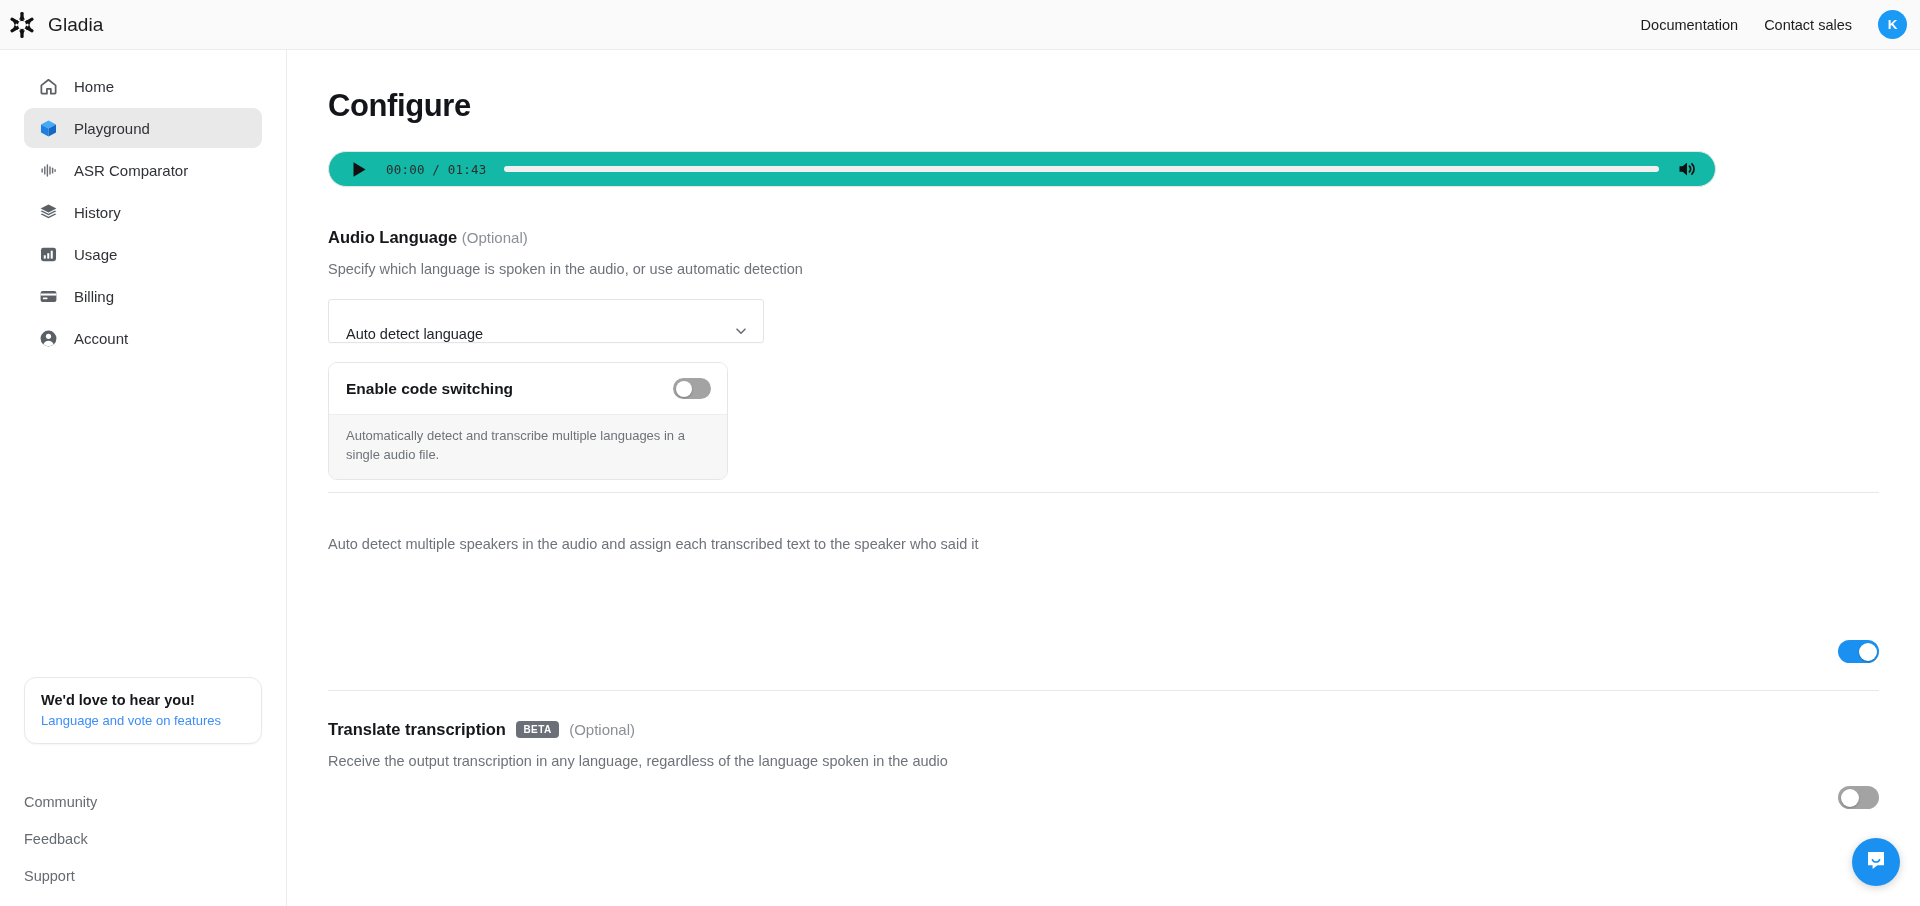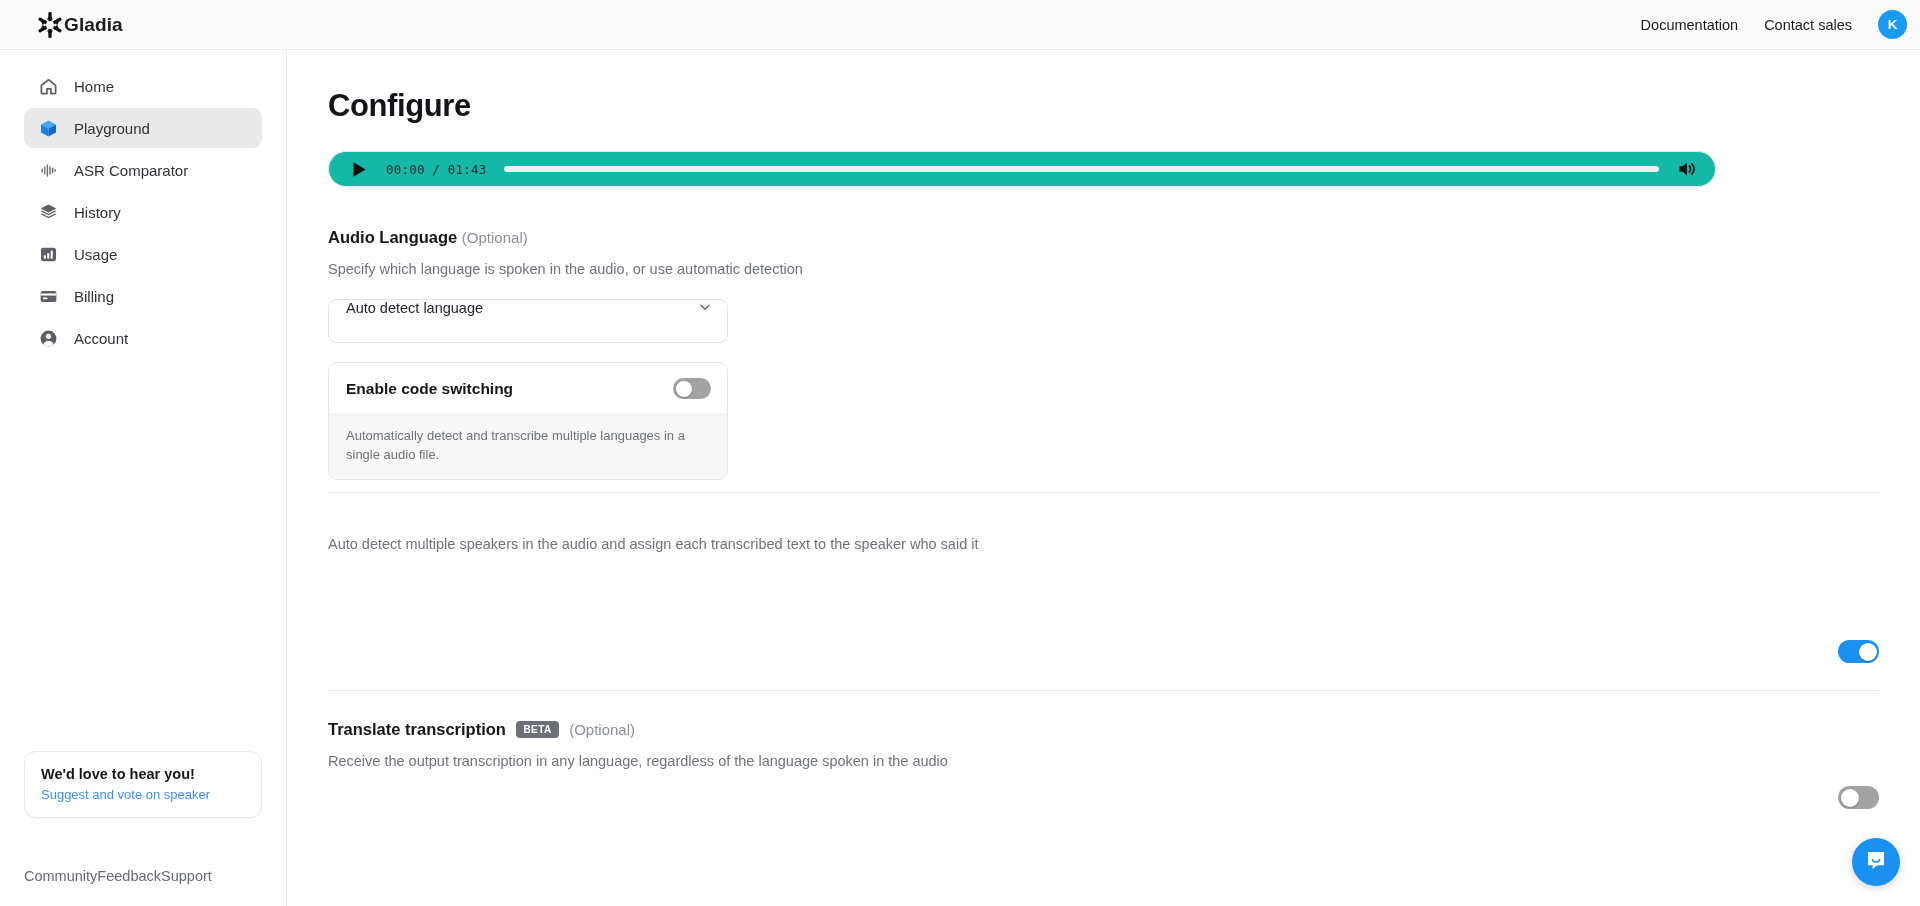--- a/index.html
+++ b/index.html
@@ -13,21 +13,21 @@
 
   
   .topbar {
     position: absolute; top: 0; left: 0;
     width: 1920px; height: 50px;
     background: #fafafa;
     border-bottom: 1px solid #ececec;
     display: flex; align-items: center;
     z-index: 40;
   }
-  .brand { display: flex; align-items: center; padding-left: 36px; font-weight: bold; }
+  .brand { display: flex; align-items: center; gap: 12px; padding-left: 8px; }
   .brand-logo { width: 28px; height: 28px; display: block; }
   .brand-name { font-size: 19px; color: #1c1c1e; letter-spacing: .1px; }
   .topbar-right {
     margin-left: auto; display: flex; align-items: center;
     gap: 26px; padding-right: 13px;
   }
   .topnav-link { font-size: 14.5px; color: #1c1c1e; text-decoration: none; cursor: pointer; }
   .avatar {
     width: 29px; height: 29px; border-radius: 50%;
     background: #1a99f5; color: #fff;
@@ -59,21 +59,21 @@
 
   .promo-wrap { margin-top: auto; padding: 16px 24px; }
   .promo-card {
     border: 1px solid #e8e8e8; border-radius: 12px;
     background: #fff; padding: 14px 16px;
     box-shadow: 0 1px 2px rgba(0,0,0,.04);
   }
   .promo-title { font-size: 14.5px; font-weight: 700; color: #15171a; margin-bottom: 3px; }
   .promo-link { font-size: 13px; color: #3d8ef7; cursor: pointer; text-decoration: none; }
 
-  .footer-links { padding: 34px 24px 22px 24px; display: flex; flex-direction: row; }
+  .footer-links { padding: 34px 24px 22px 24px; display: flex; flex-direction: column; gap: 21px; }
   .footer-link { font-size: 14.5px; color: #666a71; cursor: pointer; text-decoration: none; }
 
   
   .main {
     position: absolute; top: 50px; left: 287px;
     width: 1633px; height: 856px;
     background: #fff;
     overflow: hidden;
   }
   .page-title {
@@ -121,24 +121,24 @@
   .beta-badge {
     display: inline-block; vertical-align: 2px;
     background: #6b7078; color: #fff;
     font-size: 10px; font-weight: 700; letter-spacing: .4px;
     padding: 3px 7px; border-radius: 4px;
     margin: 0 6px 0 6px;
   }
 
   .select-box {
     margin-top: 22px;
-    width: 400px; height: 44px;
-    border: 1px solid #e4e4e4; border-radius: 9px;
+    width: 436px; height: 44px;
+    border: 1px solid #e4e4e4; border-radius: 3px;
     background: #fff;
-    display: flex; align-items: flex-start;
+    display: flex; align-items: flex-end;
     padding: 0 15px 0 17px;
     cursor: pointer;
     box-shadow: 0 1px 1px rgba(0,0,0,.02);
   }
   .select-value { font-size: 14.5px; color: #22262b; flex: 1 1 auto; }
 
   .switch-card {
     margin-top: 19px; width: 400px;
     border: 1px solid #e6e6e6; border-radius: 9px;
     overflow: hidden; background: #fff;
@@ -291,21 +291,21 @@
         </svg>
       </span>
       <span>Account</span>
     </div>
 
   </div>
 
   <div class="promo-wrap">
     <div class="promo-card">
       <div class="promo-title">We'd love to hear you!</div>
-      <a class="promo-link">Suggest and vote on speaker</a>
+      <a class="promo-link">Language and vote on features</a>
     </div>
   </div>
 
   <div class="footer-links">
     <a class="footer-link">Community</a>
     <a class="footer-link">Feedback</a>
     <a class="footer-link">Support</a>
   </div>
 </nav>
 

